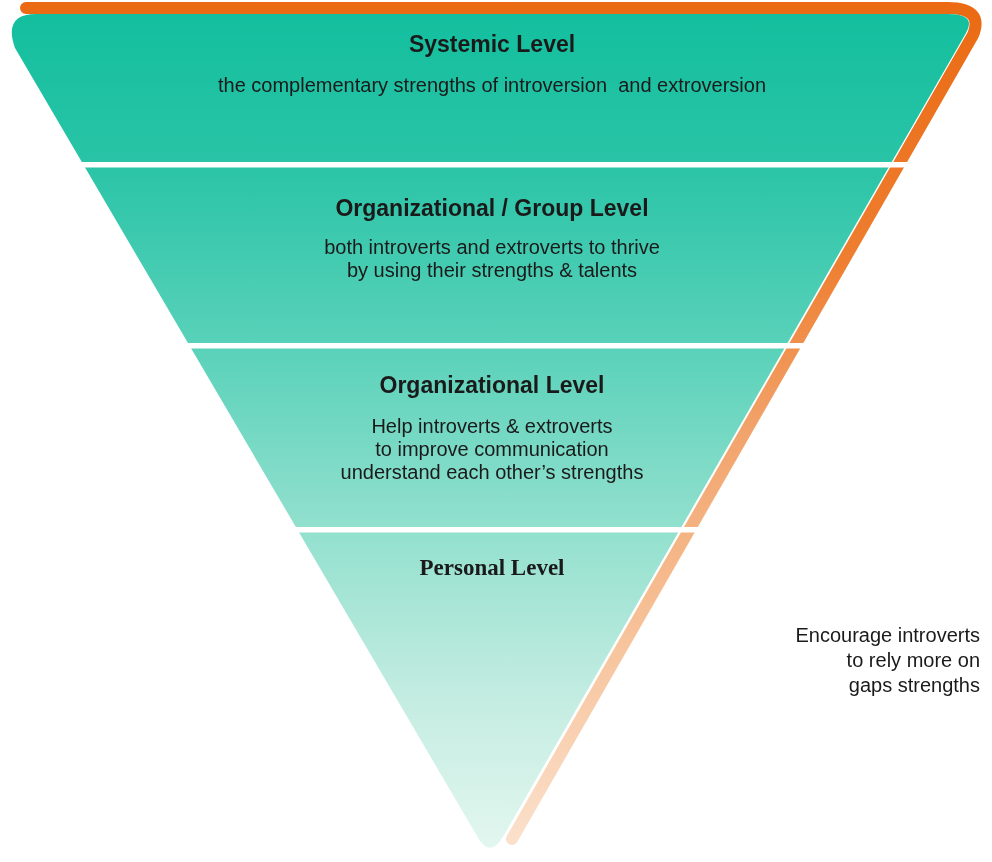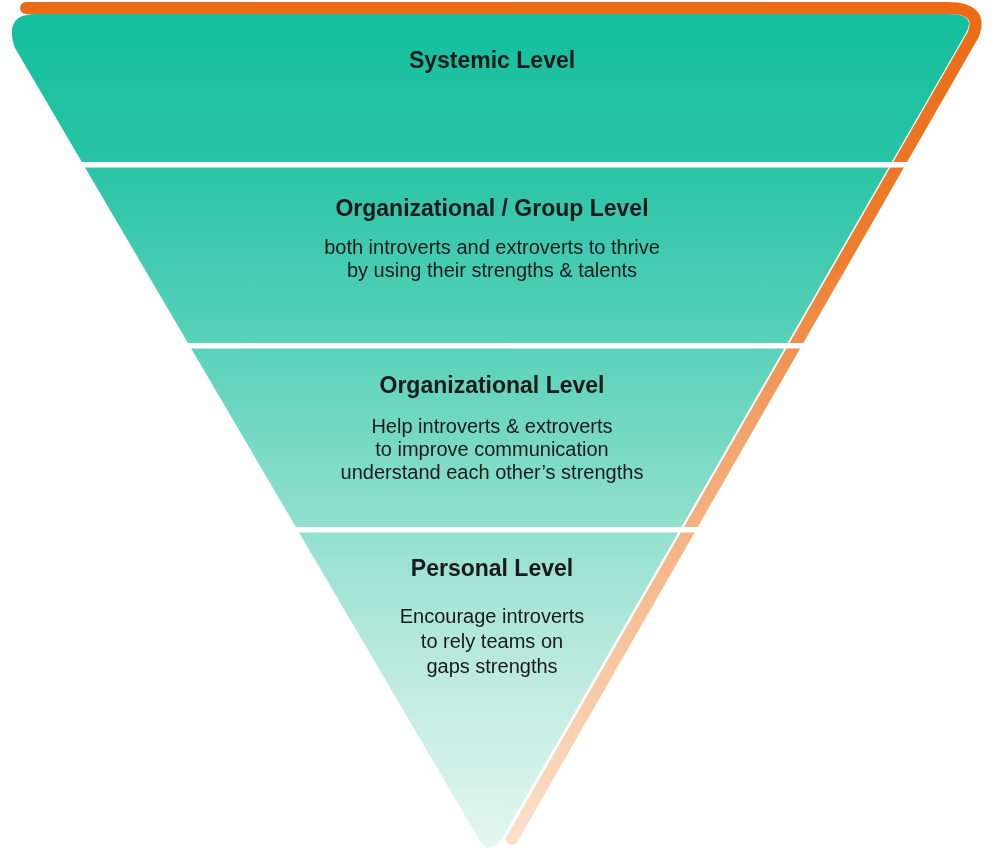--- a/index.html
+++ b/index.html
@@ -45,24 +45,24 @@
     left: 0;
     width: 100%;
     font-size: 20px;
   }
   .level-line {
     line-height: 23px;
     white-space: pre;
   }
   .lvl4 .level-line { line-height: 25px; }
 
-  .h1 { top: 46px; }  .b1 { top: 74px; }
+  .h1 { top: 30px; }  .b1 { top: 74px; }
   .h2 { top: 194px; } .b2 { top: 236px; }
   .h3 { top: 371px; } .b3 { top: 415px; }
-  .h4 { top: 554px; } .b4 { top: 604px; }
+  .h4 { top: 554px; font-family: Liberation Serif, serif; } .b4 { top: 623px; text-align: right; }
 </style>
 </head>
 <body>
 
 <div class="stage">
 
   <svg class="pyramid-svg" viewBox="0 0 992 862" aria-hidden="true">
     <defs>
       <linearGradient id="tealGrad" gradientUnits="userSpaceOnUse" x1="0" y1="14" x2="0" y2="858">
         <stop offset="0" stop-color="#13BF9E"></stop>
@@ -86,20 +86,21 @@
     <path d="M 36 14 L 948 14 Q 977 14 966 33 L 504 835 Q 490 860 477 836 L 15 48 Q 3 14 36 14 Z" fill="url(#tealGrad)"></path>
 
     <rect x="0" y="162" width="992" height="5.5" fill="#FFFFFF"></rect>
     <rect x="0" y="343" width="992" height="5.5" fill="#FFFFFF"></rect>
     <rect x="0" y="527" width="992" height="5.5" fill="#FFFFFF"></rect>
   </svg>
 
   <div class="level lvl1">
     <div class="level-heading h1">Systemic Level</div>
     <div class="level-body b1">
+      <div class="level-line">the complementary strengths of introversion  and extroversion</div>
     </div>
   </div>
 
   <div class="level lvl2">
     <div class="level-heading h2">Organizational / Group Level</div>
     <div class="level-body b2">
       <div class="level-line">both introverts and extroverts to thrive</div>
       <div class="level-line">by using their strengths &amp; talents</div>
     </div>
   </div>
@@ -110,18 +111,18 @@
       <div class="level-line">Help introverts &amp; extroverts</div>
       <div class="level-line">to improve communication</div>
       <div class="level-line">understand each other’s strengths</div>
     </div>
   </div>
 
   <div class="level lvl4">
     <div class="level-heading h4">Personal Level</div>
     <div class="level-body b4">
       <div class="level-line">Encourage introverts</div>
-      <div class="level-line">to rely teams on</div>
+      <div class="level-line">to rely more on</div>
       <div class="level-line">gaps strengths</div>
     </div>
   </div>
 
 </div>
 
 </body></html>

